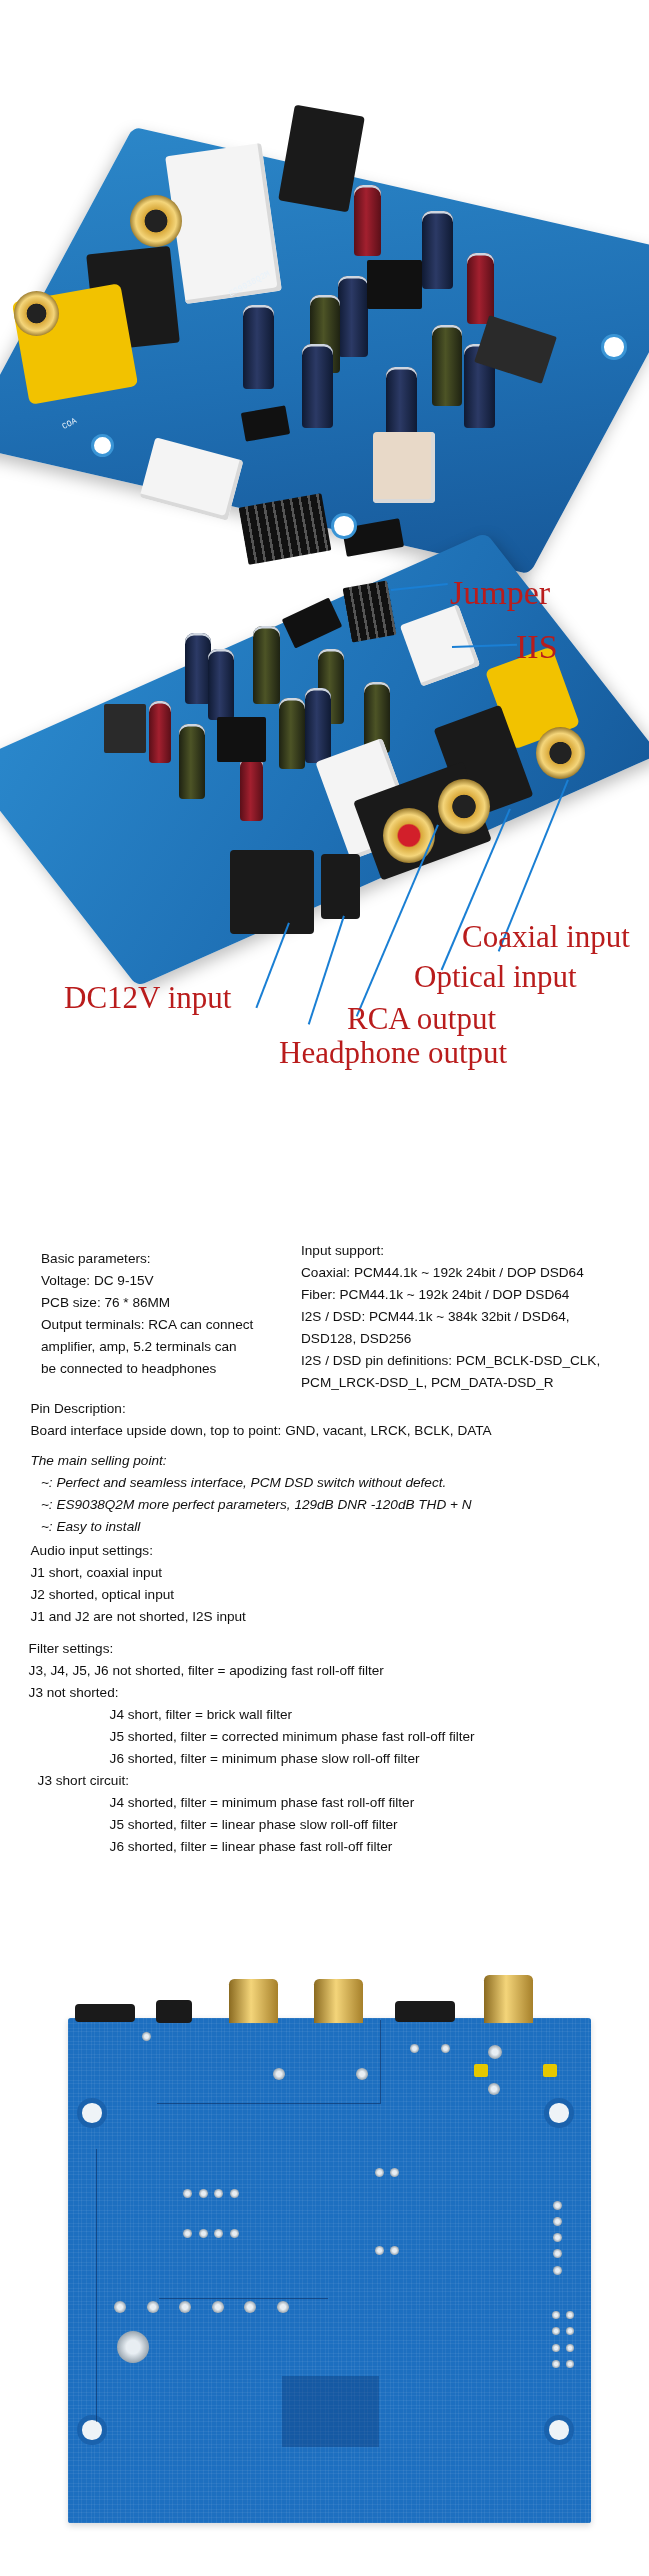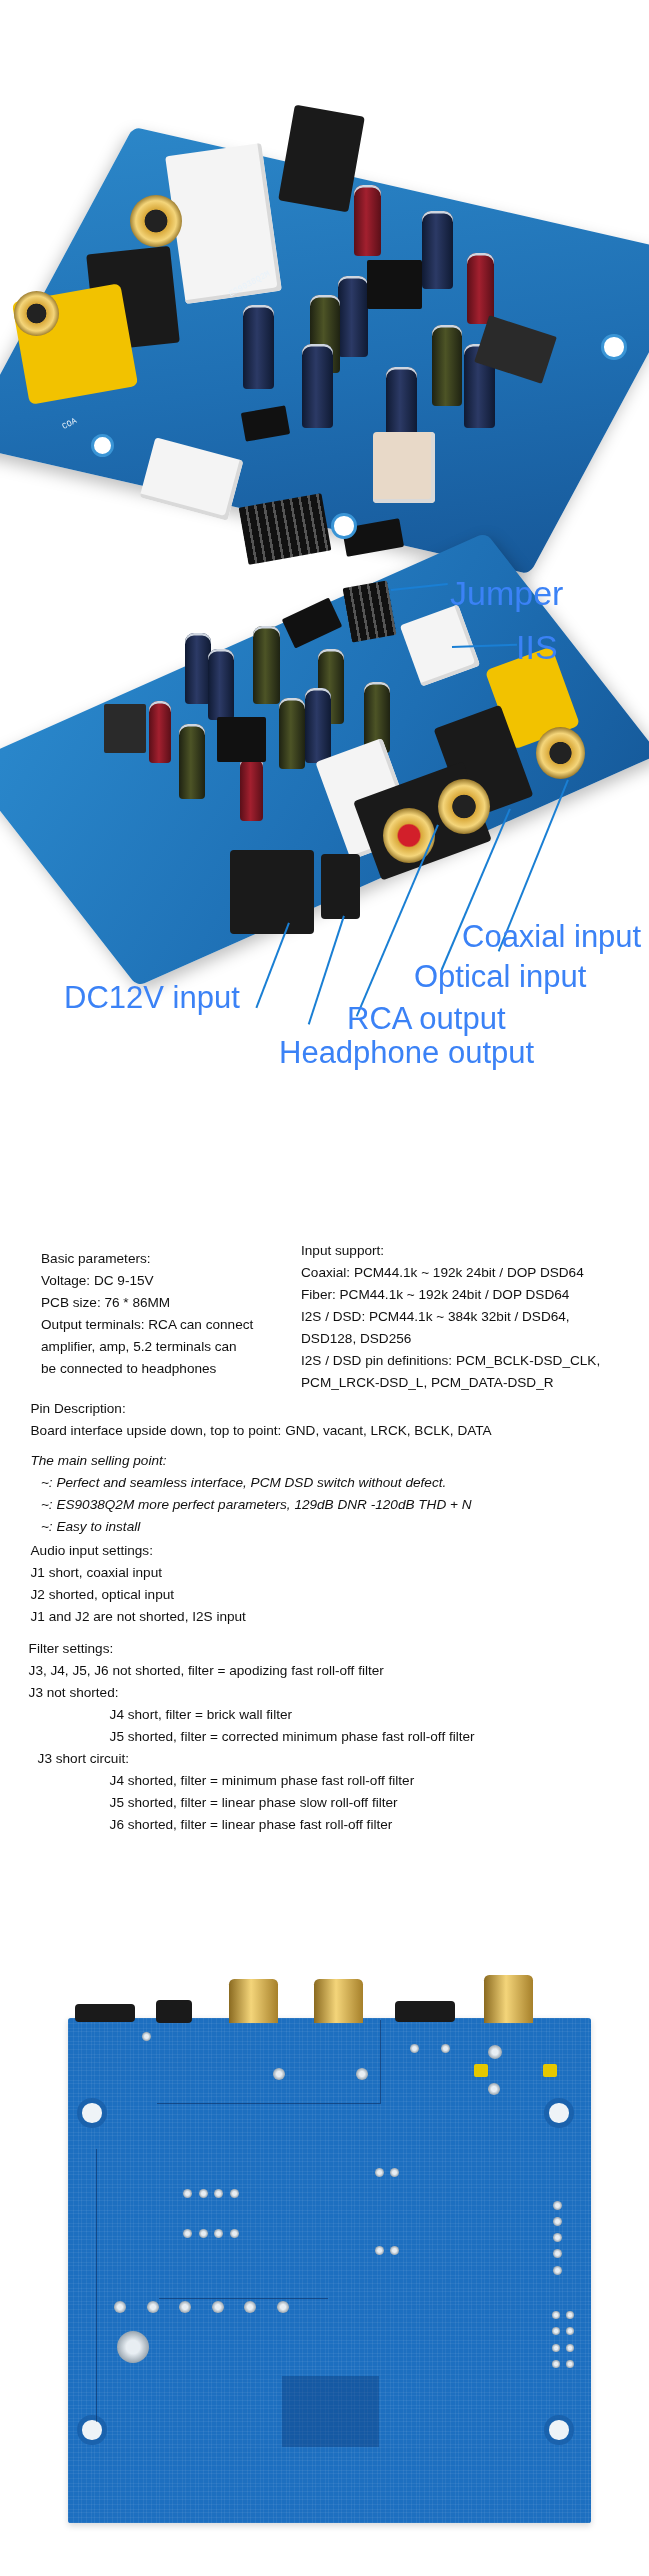--- a/index.html
+++ b/index.html
@@ -25,21 +25,21 @@
   .hole { border-radius: 50%; background: #fff; border: 3.9px solid #3a95d6; }
   .pins { background: repeating-linear-gradient(90deg,#111 0 6.5px,#555 6.5px 9px); border-radius: 1.9px; }
   .silk { color: #e8f2fa; font-size: 8.4px; font-family: "Liberation Mono", monospace; }
 
   
   .photo2 { left: 0; top: 545px; width: 649px; height: 519px; }
   .board2 { left: 26px; top: 623px; width: 571px; height: 273px;
             background: linear-gradient(150deg, #2a88cc 0%, #1e6fb4 60%, #165b9c 100%);
             transform: rotate(-24deg) skewX(14deg); border-radius: 7.8px;
             box-shadow: 0 6.5px 16px rgba(0,0,0,.25); }
-  .callout { color: #3b82f6; font-size: 31px; line-height: 1; white-space: nowrap; }
+  .callout { color: #b91c1c; font-size: 31px; line-height: 1; white-space: nowrap; font-family: Liberation Serif, serif; }
   .callout.big { font-size: 34px; }
   .leader { position: absolute; background: #1a7fd4; height: 1.9px; transform-origin: 0 50%; }
 
   
   .spec { font-size: 13.6px; line-height: 22px; color: #111; }
   .spec p { margin: 0; white-space: nowrap; }
   .ind2 { padding-left: 81px; }
   .ind1 { padding-left: 9px; }
   .bullet { padding-left: 10.4px; }
 
@@ -174,20 +174,21 @@
   <p>J2 shorted, optical input</p>
   <p>J1 and J2 are not shorted, I2S input</p>
 </div>
 
 <div class="abs spec" style="left:28.6px;top:1638px;">
   <p>Filter settings:</p>
   <p>J3, J4, J5, J6 not shorted, filter = apodizing fast roll-off filter</p>
   <p>J3 not shorted:</p>
   <p class="ind2">J4 short, filter = brick wall filter</p>
   <p class="ind2">J5 shorted, filter = corrected minimum phase fast roll-off filter</p>
+  <p class="ind2">J6 shorted, filter = minimum phase slow roll-off filter</p>
   <p class="ind1">J3 short circuit:</p>
   <p class="ind2">J4 shorted, filter = minimum phase fast roll-off filter</p>
   <p class="ind2">J5 shorted, filter = linear phase slow roll-off filter</p>
   <p class="ind2">J6 shorted, filter = linear phase fast roll-off filter</p>
 </div>
 
 <div class="abs photo3"></div>
 <div class="abs board3"></div>
 
 <div class="abs black-block" style="left:75px;top:2004px;width:60px;height:18px;"></div>

